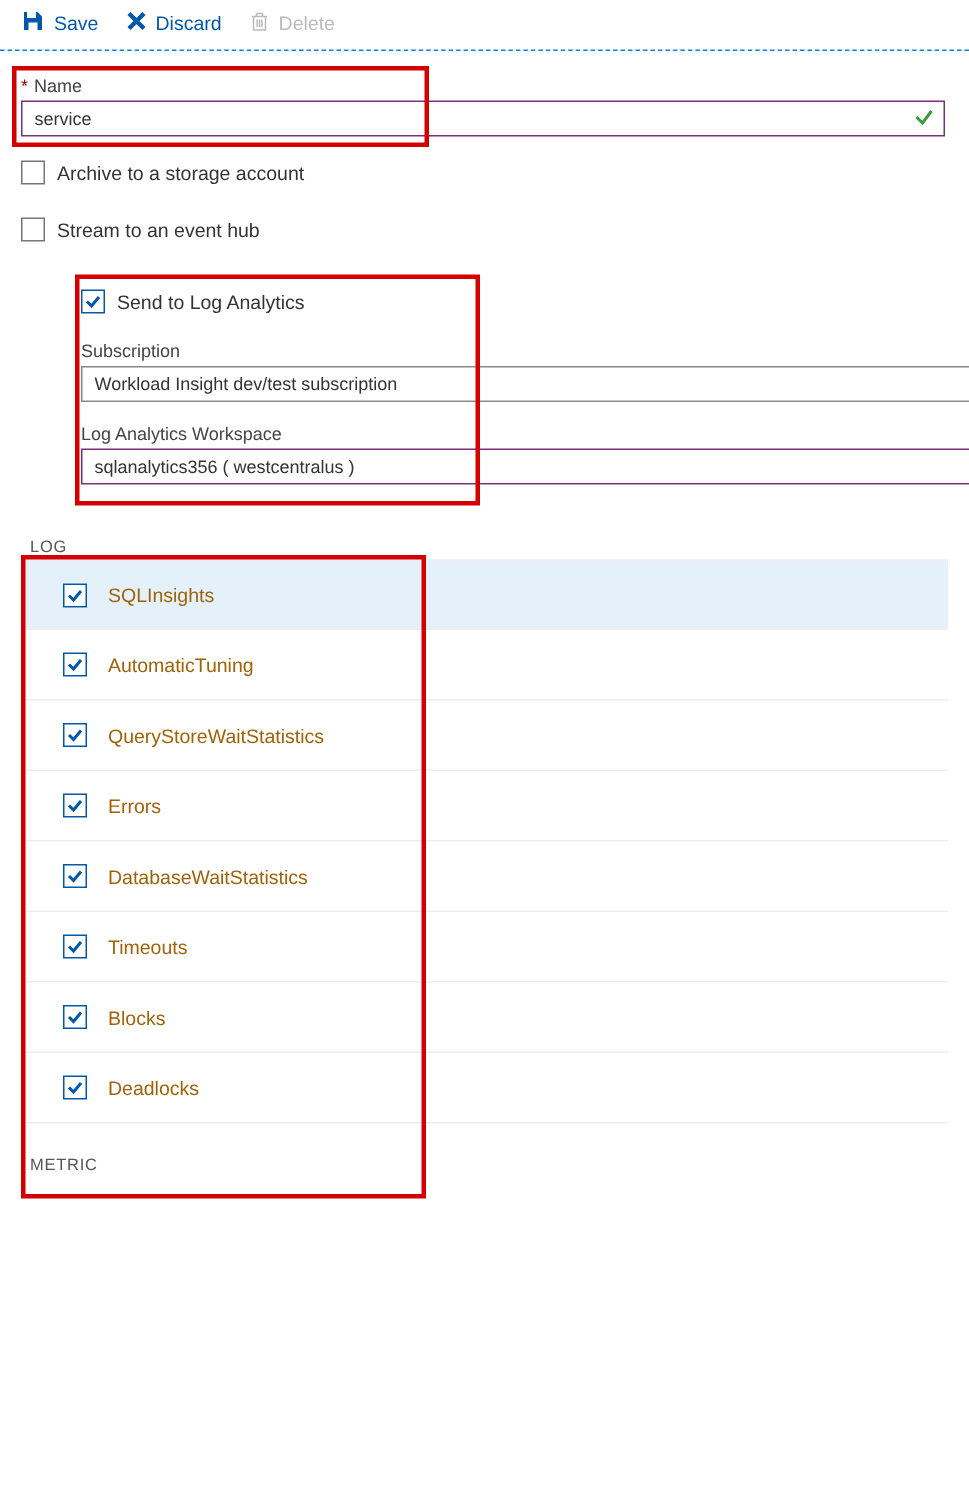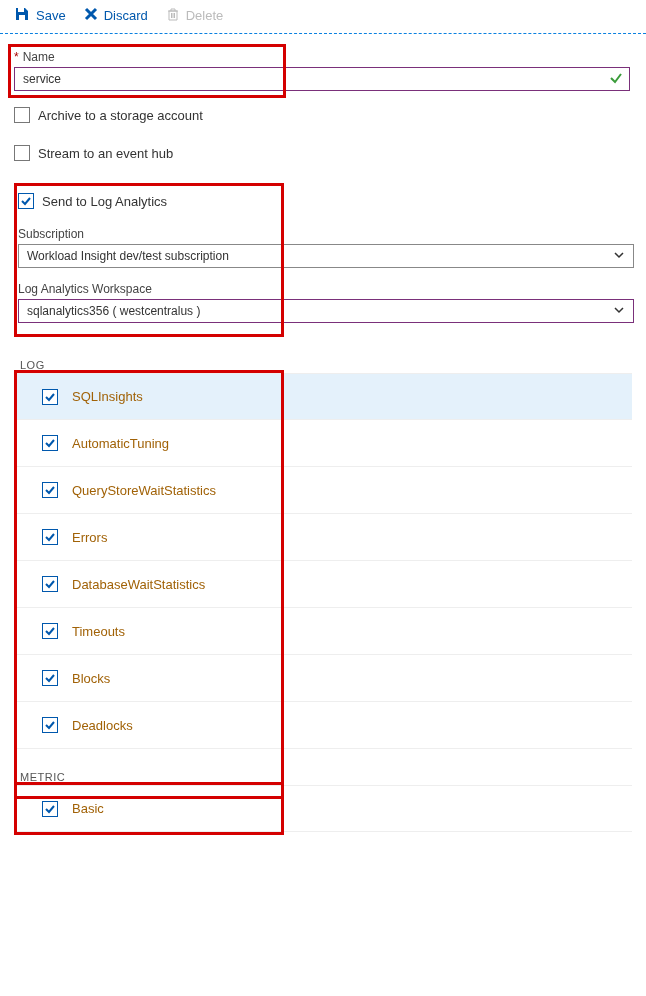--- a/index.html
+++ b/index.html
@@ -224,21 +224,21 @@
       <span>Archive to a storage account</span>
     </div>
 
     <div class="cb-row">
       <span class="cbox">
         
       </span>
       <span>Stream to an event hub</span>
     </div>
 
-    <div class="send-section" style="margin-top:4px;">
+    <div class="send-section" style="margin-top:4px;margin-left:36px;">
       <div class="send-redbox"></div>
       <div class="send-inner">
         <div class="cb-row" style="margin:0 0 18px 0;">
           <span class="cbox checked">
             <svg width="12" height="12" viewBox="0 0 12 12">
                 <path d="M2 6 L5 9 L10 3" stroke="#0058ad" stroke-width="2" fill="none"></path>
               </svg>
           </span>
           <span>Send to Log Analytics</span>
         </div>
@@ -328,26 +328,15 @@
           <span class="cbox checked">
             <svg width="12" height="12" viewBox="0 0 12 12">
               <path d="M2 6 L5 9 L10 3" stroke="#0058ad" stroke-width="2" fill="none"></path>
             </svg>
           </span>
           <span>Deadlocks</span>
         </div>
       </div>
 
     <div class="section-label">METRIC</div>
-    <div class="list-area" id="metric-list">
-      <div class="list-redbox" id="metric-redbox" style="height: 53px; top: -3px;"></div>
-    <div class="list-item first">
-          <span class="cbox checked">
-            <svg width="12" height="12" viewBox="0 0 12 12">
-              <path d="M2 6 L5 9 L10 3" stroke="#0058ad" stroke-width="2" fill="none"></path>
-            </svg>
-          </span>
-          <span>Basic</span>
-        </div>
-      </div>
 
   </div>
 </div>
 
 </body></html>

